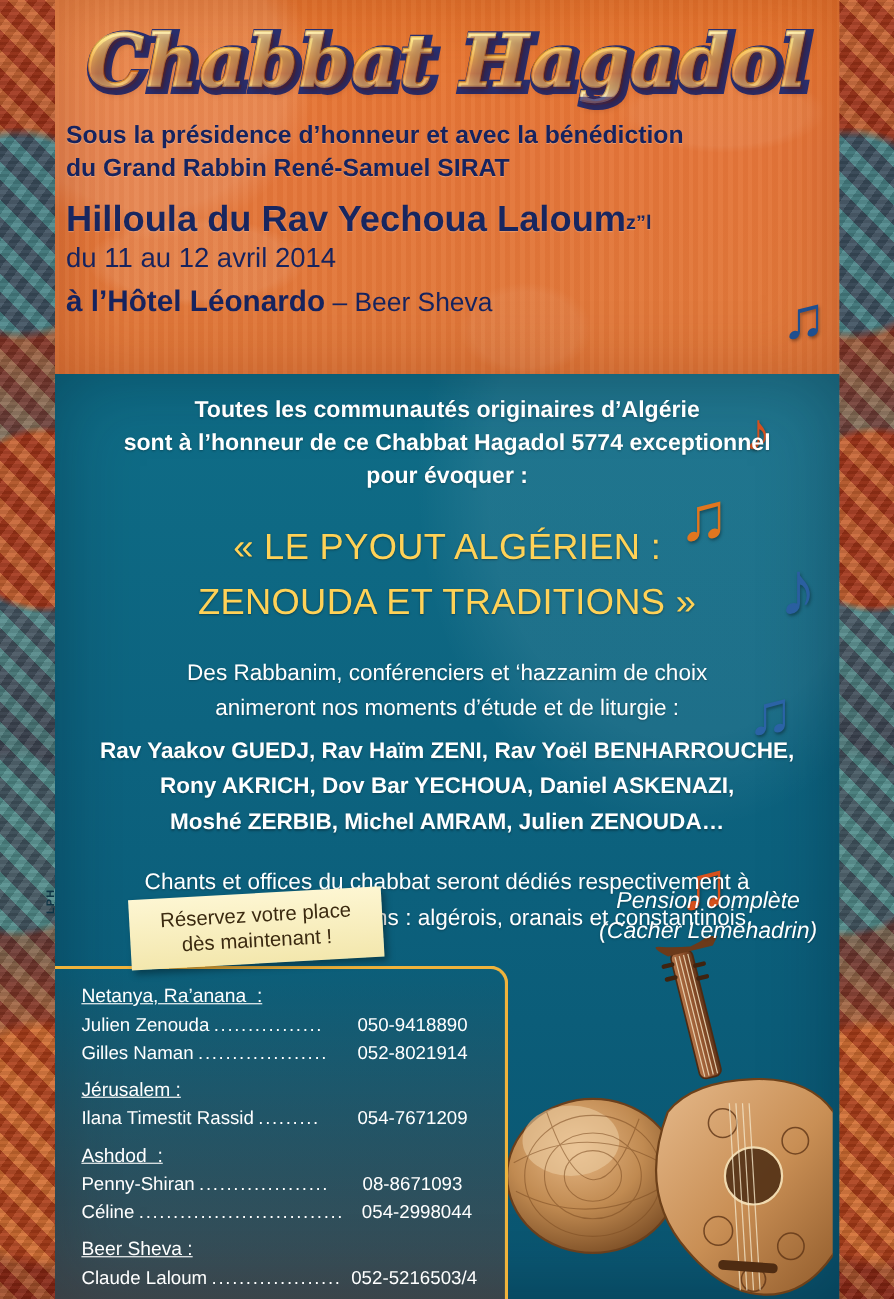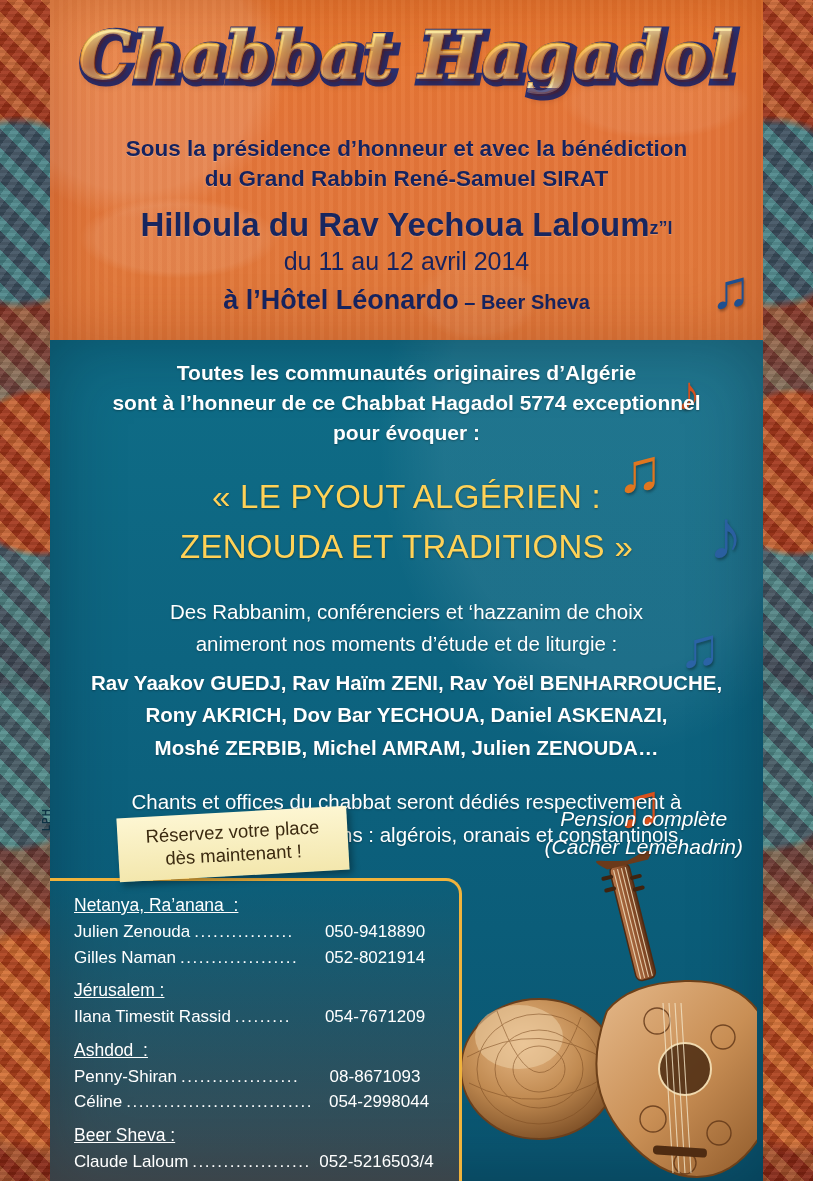--- a/index.html
+++ b/index.html
@@ -132,22 +132,22 @@
     -webkit-text-stroke: 9px #2a2f6e;
     padding: 0 6px;
     transform: translate(3px, 3px);
   }
 
   
   .top-text {
     position: absolute;
     left: 60px;
     right: 60px;
-    top: 134px;
-    text-align: center;
+    top: 108px;
+    text-align: left;
     color: #1b2a6b;
     z-index: 7;
   }
   .t-pres {
     font-size: 22.5px;
     font-weight: bold;
     line-height: 1.33;
     color: #16235e;
     text-shadow: 0 1px 0 rgba(255,255,255,0.25);
   }
@@ -169,22 +169,22 @@
     font-size: 25px;
     color: #16235e;
   }
   .t-hotel {
     margin-top: 9px;
     font-size: 27px;
     font-weight: bold;
     color: #16235e;
   }
   .t-hotel .thin {
-    font-weight: bold;
-    font-size: 20px;
+    font-weight: normal;
+    font-size: 24px;
   }
 
   
   .main-text {
     position: absolute;
     left: 62px;
     right: 62px;
     top: 358px;
     text-align: center;
     color: #ffffff;

